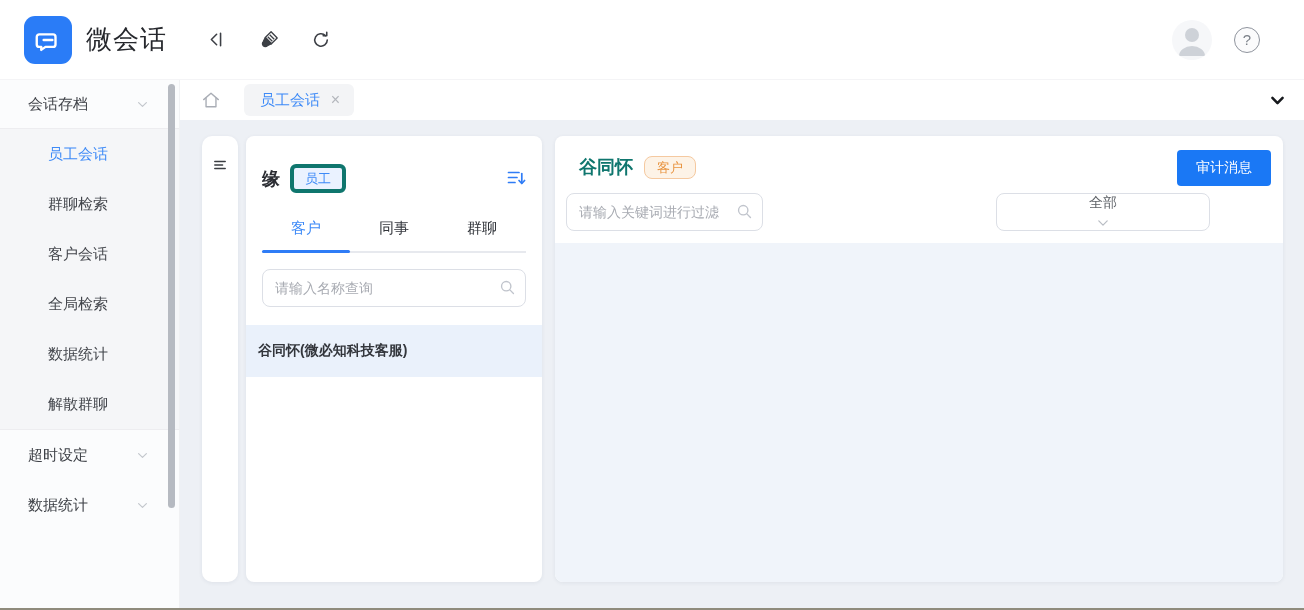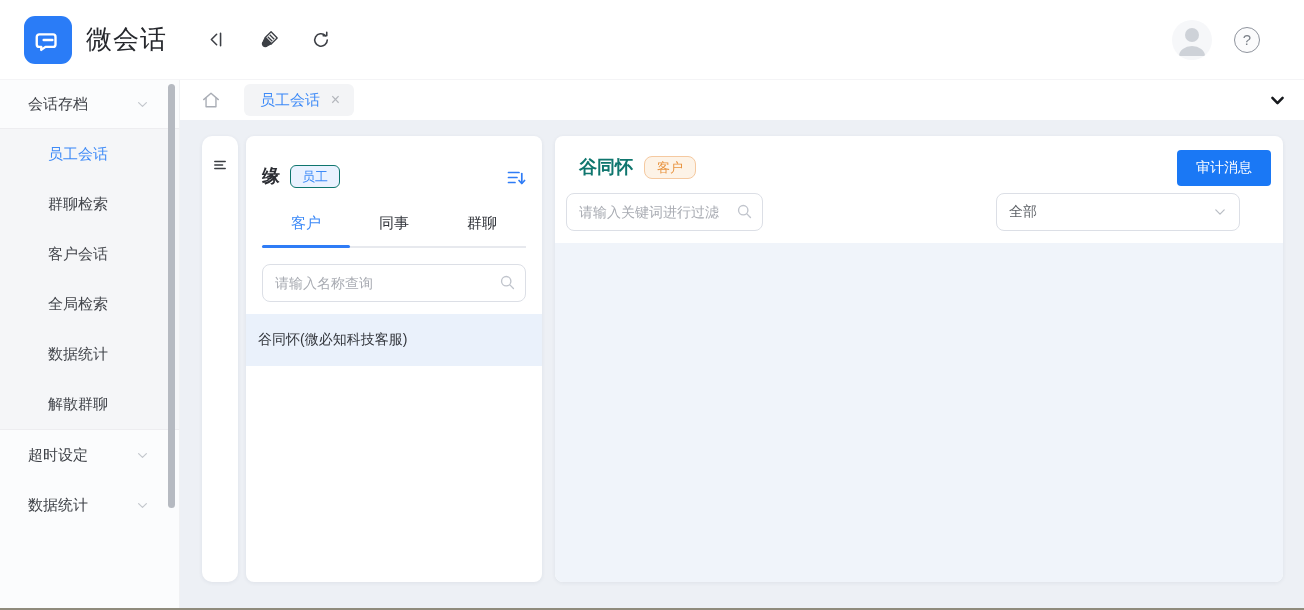--- a/index.html
+++ b/index.html
@@ -49,55 +49,55 @@
   .panel-shadow { box-shadow:0 1px 4px rgba(30,40,70,.07); }
 
   .strip { position:absolute; left:22px; top:16px; width:36px; height:446px; background:#fff;
            border-radius:10px; display:flex; justify-content:center; }
   .strip .fold { margin-top:22px; color:#3a3d42; cursor:pointer; height:16px; }
 
   
   .contacts { position:absolute; left:66px; top:16px; width:296px; height:446px; background:#fff; border-radius:8px; }
   .c-head { position:relative; display:flex; align-items:center; gap:10px; padding:28px 16px 0; }
   .owner-name { font-size:18px; font-weight:bold; color:#2b2d33; }
-  .badge-blue { font-size:13px; color:#3d8af7; border:1px solid #0f766e; background:#eaf2ff;
+  .badge-blue { font-size:13px; color:#3d8af7; border:4px solid #0f766e; background:#eaf2ff;
                 border-radius:6px; padding:2px 11px; line-height:17px; }
   .sort-btn { position:absolute; right:16px; top:32px; color:#2f7cf6; cursor:pointer; height:20px; }
   .c-tabs { display:flex; margin:26px 16px 0; border-bottom:2px solid #e7e9ee; }
   .c-tab { flex:1; text-align:center; padding-bottom:13px; font-size:15px; color:#33363c;
            position:relative; cursor:pointer; }
   .c-tab.active { color:#3d8af7; }
   .c-tab.active::after { content:""; position:absolute; left:0; right:0; bottom:-2px; height:3px;
                          background:#2f7cf6; border-radius:2px; }
   .c-search { position:relative; margin:16px 16px 0; }
   .ipt { width:100%; height:38px; border:1px solid #dcdfe6; border-radius:8px; background:#fff;
          font-size:14px; color:#303133; padding:0 34px 0 12px; outline:none;
          font-family:"Liberation Sans","DejaVu Sans",sans-serif; }
   .ipt::placeholder { color:#a8abb2; }
   .ipt-icon { position:absolute; right:10px; top:10px; color:#c0c4cc; pointer-events:none; }
-  .c-list { margin-top:12px; }
+  .c-list { margin-top:18px;font-weight:bold; }
   .c-item { height:52px; display:flex; align-items:center; padding:0 12px; font-size:14px;
             color:#33363c; cursor:pointer; }
   .c-item.selected { background:#eaf1fb; }
 
   
   .convo { position:absolute; left:375px; top:16px; width:728px; height:446px; background:#fff; border-radius:8px; }
   .v-title-row { position:absolute; left:24px; top:19px; display:flex; align-items:center; gap:11px; }
   .v-title { font-size:18px; font-weight:bold; color:#0f766e; }
   .badge-orange { font-size:13px; color:#e8933f; border:1px solid #f5c9a0; background:#fdf3e7;
                   border-radius:8px; padding:2px 12px; line-height:17px; }
   .audit-btn { position:absolute; right:12px; top:14px; height:36px; padding:0 19px; border:none;
                background:#1a78f5; color:#fff; font-size:14px; border-radius:4px; cursor:pointer;
                font-family:"Liberation Sans","DejaVu Sans",sans-serif; }
   .v-filter { position:absolute; top:57px; height:38px; }
   .f-keyword { left:11px; width:197px; }
   .f-date { left:231px; width:197px; }
-  .f-select { left:441px; width:244px; border:1px solid #dcdfe6; border-radius:8px; background:#fff;
+  .f-select { left:441px; width:214px; border:1px solid #dcdfe6; border-radius:8px; background:#fff;
               display:flex; align-items:center; justify-content:space-between; padding:0 12px;
-              font-size:14px; color:#5f6368; cursor:pointer; }
+              font-size:14px; color:#5f6368; cursor:pointer;flex-direction:column; }
   .f-select .chev { color:#b9bdc4; }
   .v-body { position:absolute; left:0; right:0; top:107px; bottom:0; background:#f0f4fa;
             border-radius:0 0 8px 8px; }
 
   .screen-edge { position:absolute; left:0; right:0; bottom:0; height:2px; background:#8f8b7c; z-index:9; }
 
   svg { display:block; }
 </style>
 </head>
 <body>

